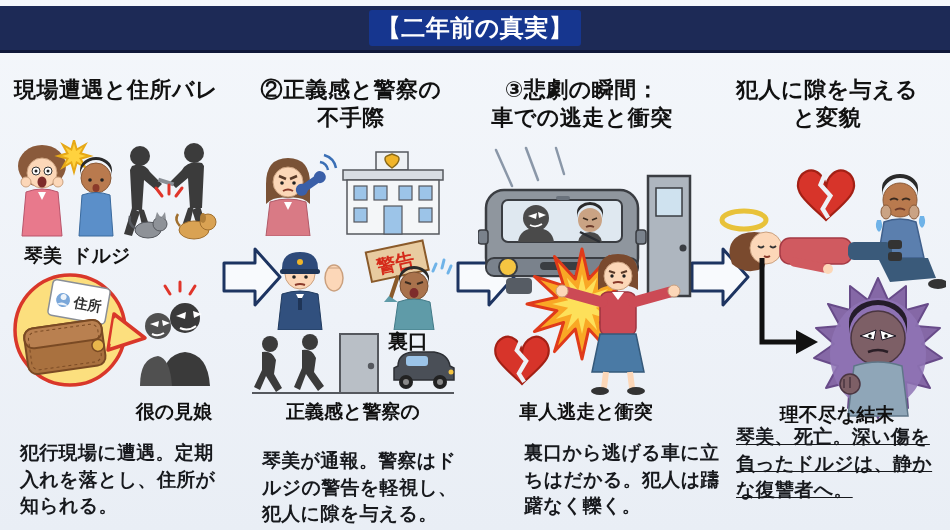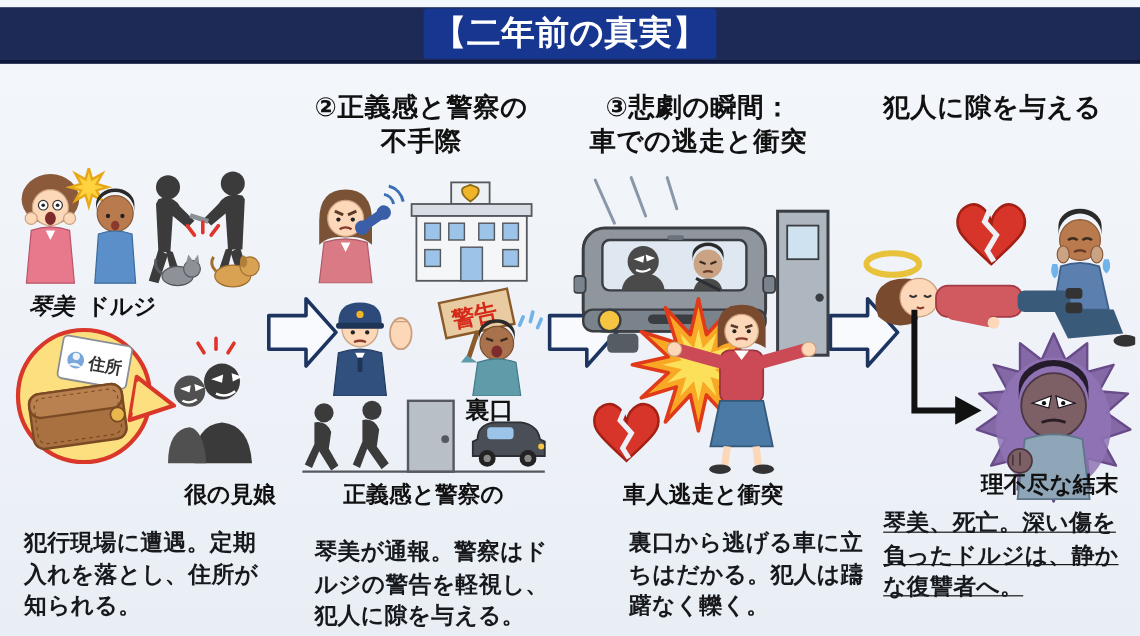--- a/index.html
+++ b/index.html
@@ -12,21 +12,21 @@
   .stage{position:absolute;inset:0;background:linear-gradient(180deg,#f4f7fb 0%,#eef2f8 60%,#e9eef5 100%);}
   .abs{position:absolute;}
   
   .header{
     left:0;top:6px;width:950px;height:44px;
     background:#1d2a56;border-bottom:3px solid #10183a;
     display:flex;align-items:center;justify-content:center;gap:6px;
   }
   .header .tag{
     background:#16368f;border-radius:3px;padding:2px 8px;
-    color:#fff;font-weight:bold;font-size:28px;letter-spacing:.5px;white-space:nowrap;
+    color:#fff;font-weight:bold;font-size:24px;letter-spacing:.5px;white-space:nowrap;
   }
   .header .title{color:#fff;font-weight:bold;font-size:26px;letter-spacing:.5px;white-space:nowrap;}
   
   .heading{
     font-size:22px;font-weight:bold;line-height:1.28;text-align:center;color:#111;
     letter-spacing:.5px;
   }
   .caption{font-size:19px;font-weight:bold;text-align:center;color:#111;}
   .bodytext{font-size:19px;font-weight:bold;line-height:1.4;color:#17191d;letter-spacing:.3px;}
   .inlinelabel{font-size:19px;font-weight:bold;color:#111;}
@@ -36,31 +36,33 @@
 </head>
 <body>
 
 <div class="stage">
 
   <div class="abs header">
     <span class="tag">【二年前の真実】</span>
   </div>
 
   <div class="abs heading" style="left:5px;top:76px;width:222px;">
+    <div>現場遭遇と住所バレ</div>
   </div>
-  <div class="abs heading" style="left:240px;top:76px;width:222px;">
+  <div class="abs heading" style="left:240px;top:76px;width:222px;font-family:Liberation Serif, serif;">
     <div>②正義感と警察の</div>
     <div>不手際</div>
   </div>
   <div class="abs heading" style="left:468px;top:76px;width:228px;">
     <div>③悲劇の瞬間：</div>
     <div>車での逃走と衝突</div>
   </div>
   <div class="abs heading" style="left:712px;top:76px;width:230px;">
     <div>犯人に隙を与える</div>
+    <div>と変貌</div>
   </div>
 
   <svg class="abs" style="left:12px;top:140px;" width="208" height="102" viewBox="0 0 208 102">
 
     <g>
       <ellipse cx="30" cy="26" rx="24" ry="21" fill="#8a5a3b"></ellipse>
       <circle cx="30" cy="33" r="15" fill="#fcd7b8" stroke="#caa07e" stroke-width="1"></circle>
       <circle cx="24" cy="31" r="4" fill="#fff" stroke="#333" stroke-width="1"></circle>
       <circle cx="36" cy="31" r="4" fill="#fff" stroke="#333" stroke-width="1"></circle>
       <circle cx="24" cy="31" r="1.5" fill="#222"></circle>
@@ -112,21 +114,21 @@
     </g>
 
     <g>
       <ellipse cx="182" cy="90" rx="15" ry="9" fill="#d9a253" stroke="#a06f2e" stroke-width="1"></ellipse>
       <circle cx="196" cy="82" r="8" fill="#d9a253" stroke="#a06f2e" stroke-width="1"></circle>
       <ellipse cx="191" cy="78" rx="3" ry="5" fill="#b07f3a"></ellipse>
       <path d="M168,86 Q162,80 166,74" fill="none" stroke="#a06f2e" stroke-width="2.5"></path>
     </g>
   </svg>
 
-  <div class="abs inlinelabel" style="left:24px;top:243px;font-style:italic;">琴美</div>
+  <div class="abs inlinelabel" style="left:24px;top:243px;">琴美</div>
   <div class="abs inlinelabel" style="left:72px;top:243px;">ドルジ</div>
 
   <svg class="abs" style="left:10px;top:266px;" width="212" height="130" viewBox="0 0 212 130">
 
     <g>
       <circle cx="60" cy="64" r="55" fill="#fcdf7e" stroke="#d9372a" stroke-width="3.5"></circle>
       <polygon points="104,48 135,72 98,84" fill="#fcdf7e" stroke="#d9372a" stroke-width="3.5" stroke-linejoin="round"></polygon>
       <polygon points="104,52 126,70 100,78" fill="#fcdf7e"></polygon>
     </g>
 
@@ -157,21 +159,21 @@
         <polygon points="160,57 152,54 153,60" fill="#fff"></polygon>
       <path d="M142,68 Q148,71 154,67" fill="none" stroke="#fff" stroke-width="2"></path>
     </g>
     <g stroke="#e0352a" stroke-width="3" stroke-linecap="round">
       <line x1="160" y1="28" x2="155" y2="20"></line>
         <line x1="170" y1="25" x2="170" y2="16"></line>
         <line x1="180" y1="28" x2="185" y2="20"></line>
     </g>
   </svg>
 
-  <div class="abs caption" style="left:118px;top:399px;width:112px;text-align:right;">很の見娘</div>
+  <div class="abs caption" style="left:118px;top:399px;width:112px;">很の見娘</div>
   <div class="abs bodytext" style="left:20px;top:440px;width:207px;">犯行現場に遭遇。定期入れを落とし、住所が知られる。</div>
 
   <svg class="abs" style="left:222px;top:246px;" width="60" height="62" viewBox="0 0 60 62">
     <polygon points="2,17 33,17 33,3 58,31 33,59 33,45 2,45" fill="#f8fafd" stroke="#1d3461" stroke-width="3" stroke-linejoin="round"></polygon>
   </svg>
   <svg class="abs" style="left:456px;top:246px;" width="60" height="62" viewBox="0 0 60 62">
     <polygon points="2,17 33,17 33,3 58,31 33,59 33,45 2,45" fill="#f8fafd" stroke="#1d3461" stroke-width="3" stroke-linejoin="round"></polygon>
   </svg>
   <svg class="abs" style="left:690px;top:246px;" width="60" height="62" viewBox="0 0 60 62">
     <polygon points="2,17 33,17 33,3 58,31 33,59 33,45 2,45" fill="#f8fafd" stroke="#1d3461" stroke-width="3" stroke-linejoin="round"></polygon>
@@ -408,16 +410,16 @@
       <circle cx="58" cy="60" r="1.8" fill="#111"></circle>
         <circle cx="74" cy="60" r="1.8" fill="#111"></circle>
       <path d="M56,76 Q66,72 76,76" fill="none" stroke="#2a1e26" stroke-width="2.5"></path>
       <path d="M42,90 Q66,82 90,90 L96,140 L36,140 Z" fill="#8fa6b8" stroke="#5f7688" stroke-width="1.5"></path>
       <circle cx="38" cy="108" r="10" fill="#7d5f66" stroke="#4a3540" stroke-width="1.5"></circle>
       <line x1="32" y1="103" x2="32" y2="112" stroke="#4a3540" stroke-width="1.5"></line>
       <line x1="38" y1="101" x2="38" y2="112" stroke="#4a3540" stroke-width="1.5"></line>
     </g>
   </svg>
 
-  <div class="abs caption" style="left:742px;top:391px;width:190px;text-align:right;">理不尽な結末</div>
+  <div class="abs caption" style="left:742px;top:402px;width:190px;">理不尽な結末</div>
   <div class="abs bodytext" style="left:736px;top:424px;width:200px;text-decoration:underline;">琴美、死亡。深い傷を負ったドルジは、静かな復讐者へ。</div>
 
 </div>
 
 </body></html>

